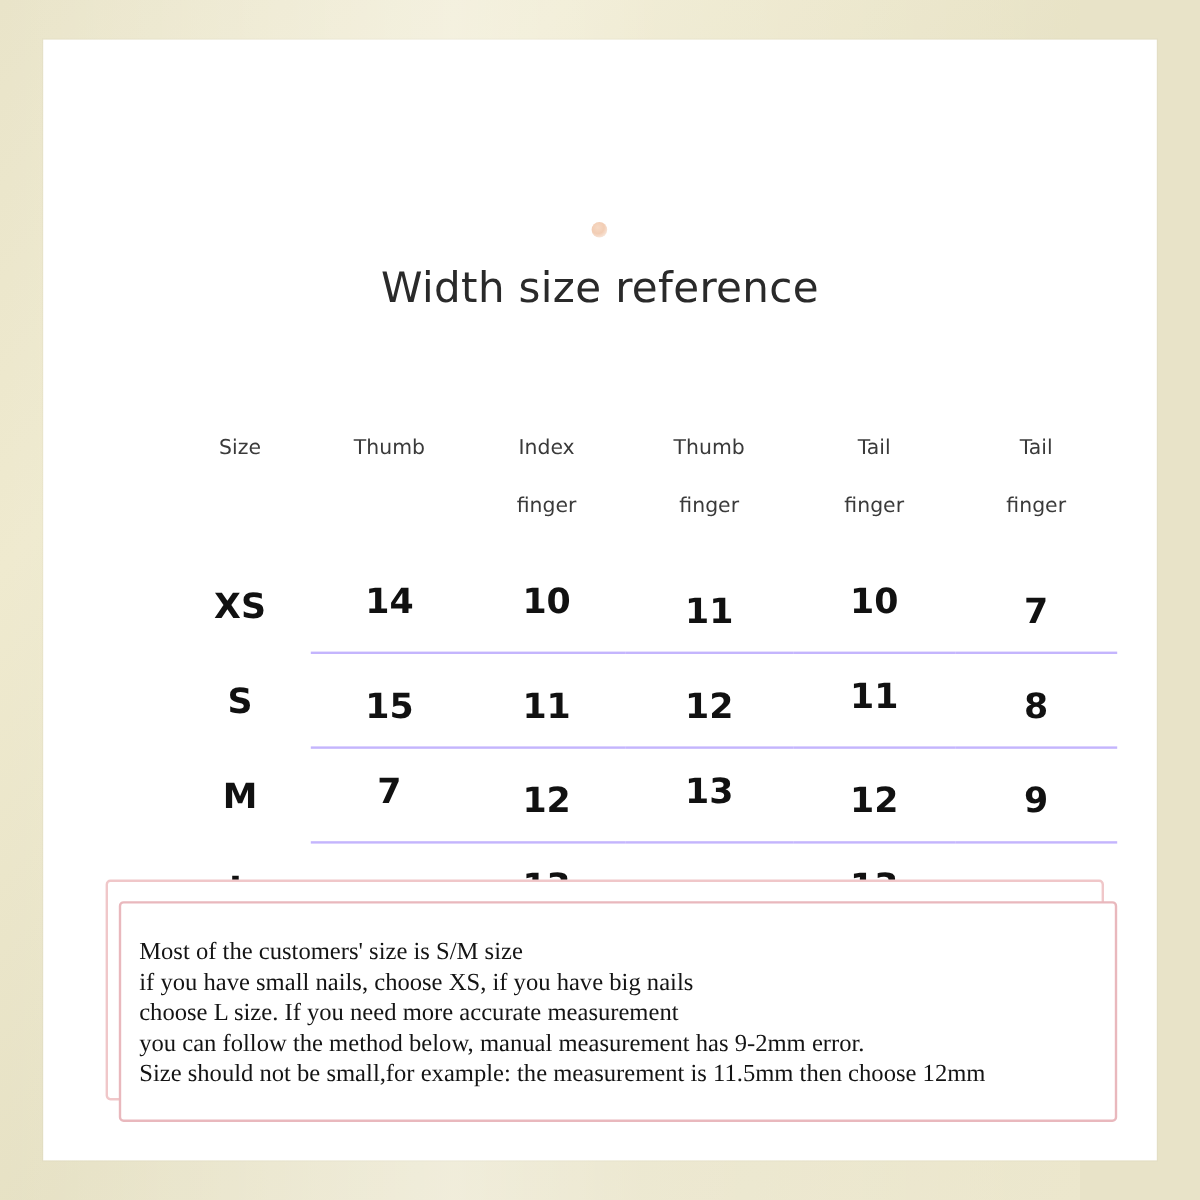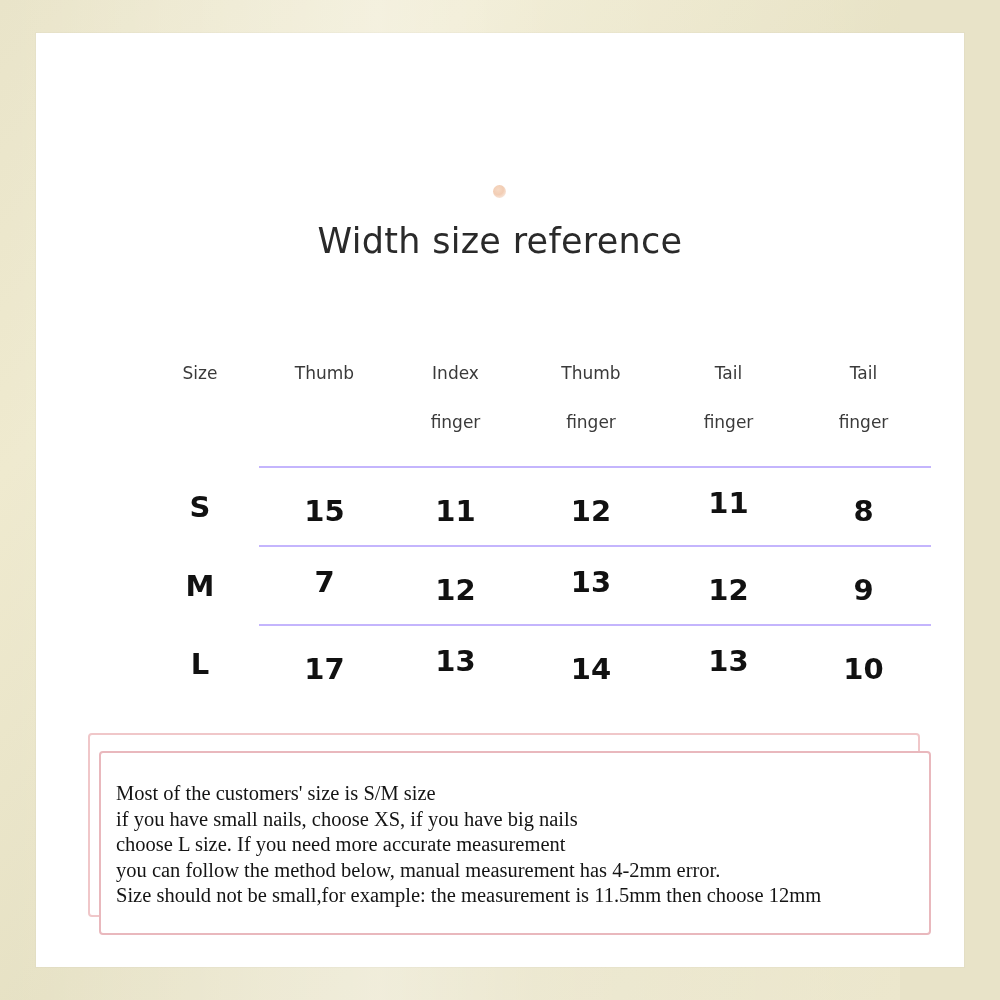--- a/index.html
+++ b/index.html
@@ -189,20 +189,28 @@
             <span class="hdr-l1">Tail</span>
             <span class="hdr-l2">finger</span>
           </th>
           <th>
             <span class="hdr-l1">Tail</span>
             <span class="hdr-l2">finger</span>
           </th>
         </tr>
       </thead>
       <tbody>
+        <tr class="first-row">
+          <td class="size-cell">XS</td>
+          <td><span class="nudge-up">14</span></td>
+          <td><span class="nudge-up">10</span></td>
+          <td><span class="nudge-dn">11</span></td>
+          <td><span class="nudge-up">10</span></td>
+          <td><span class="nudge-dn">7</span></td>
+        </tr>
         <tr>
           <td class="size-cell">S</td>
           <td><span class="nudge-dn">15</span></td>
           <td><span class="nudge-dn">11</span></td>
           <td><span class="nudge-dn">12</span></td>
           <td><span class="nudge-up">11</span></td>
           <td><span class="nudge-dn">8</span></td>
         </tr>
         <tr>
           <td class="size-cell">M</td>
@@ -221,17 +229,17 @@
           <td><span class="nudge-dn">10</span></td>
         </tr>
       </tbody>
     </table>
 
     <div id="note-shadow"></div>
     <div id="note-box"></div>
     <div id="note-text">Most of the customers' size is S/M size
 if you have small nails, choose XS, if you have big nails
  choose L size. If you need more accurate measurement
-you can follow the method below, manual measurement has 4-2mm error.
+you can follow the method below, manual measurement has 9-2mm error.
 Size should not be small,for example: the measurement is 11.5mm  then choose 12mm</div>
 
   </div>
 </div>
 
 </body></html>

